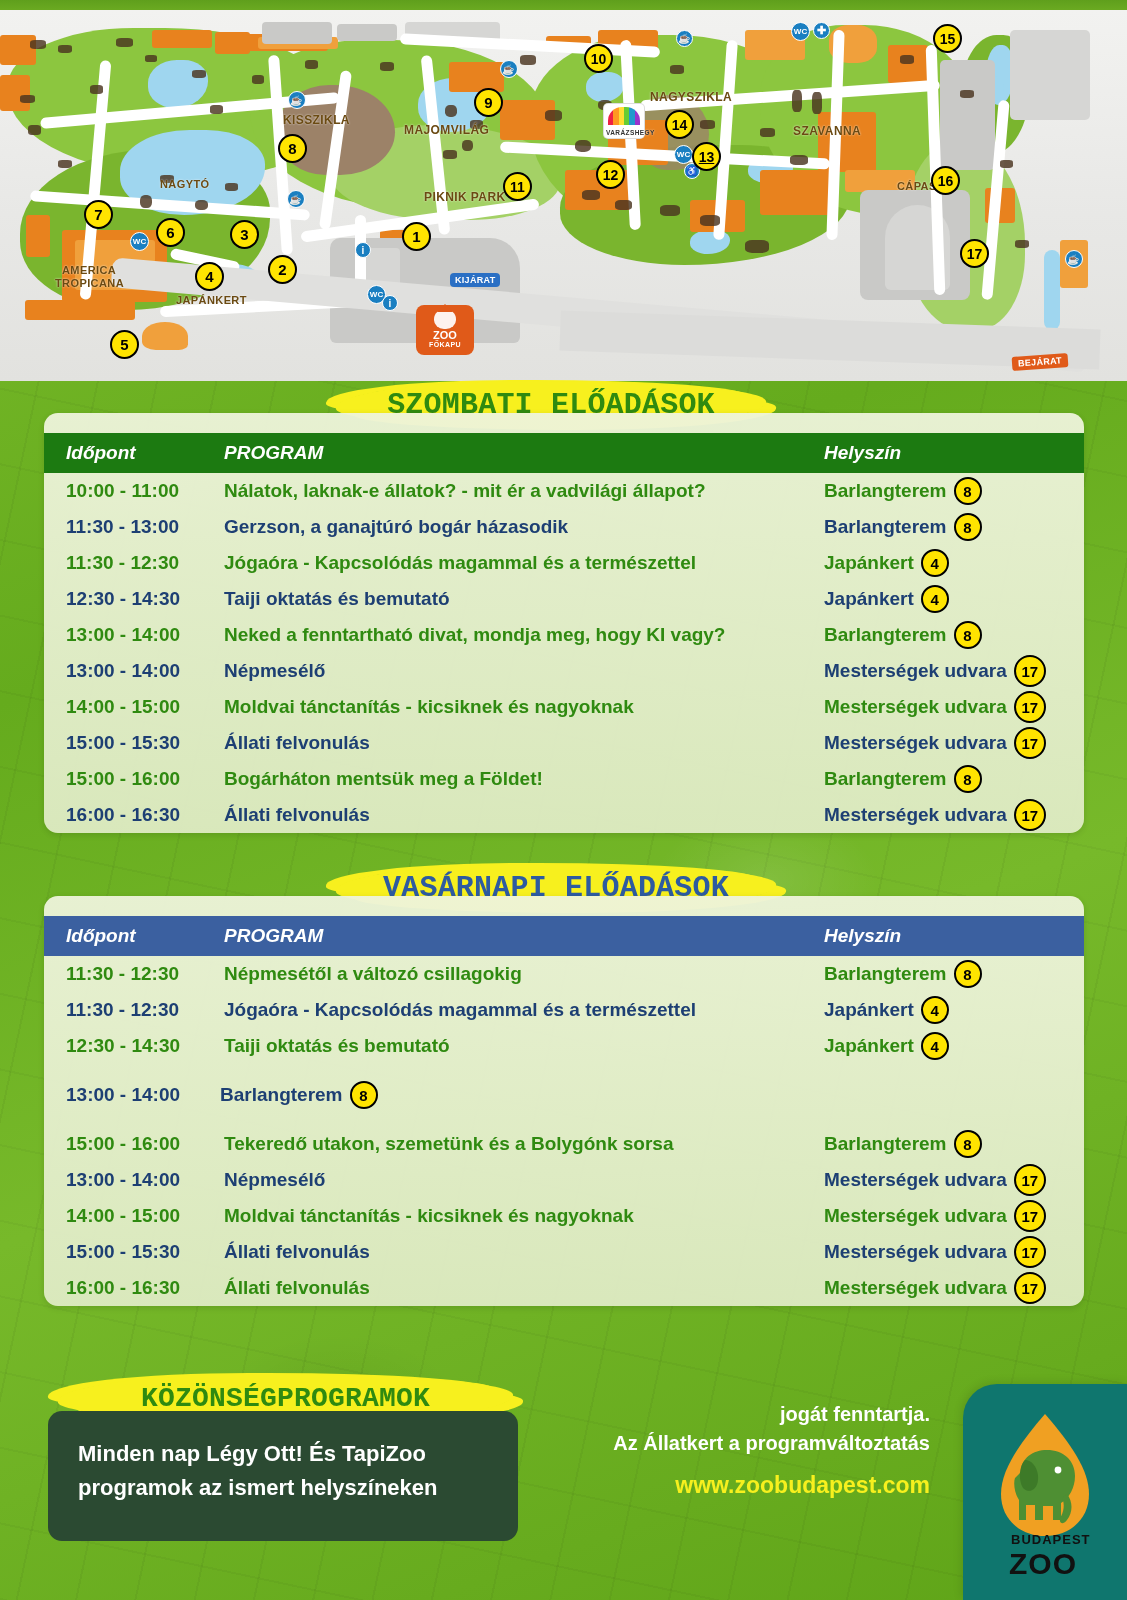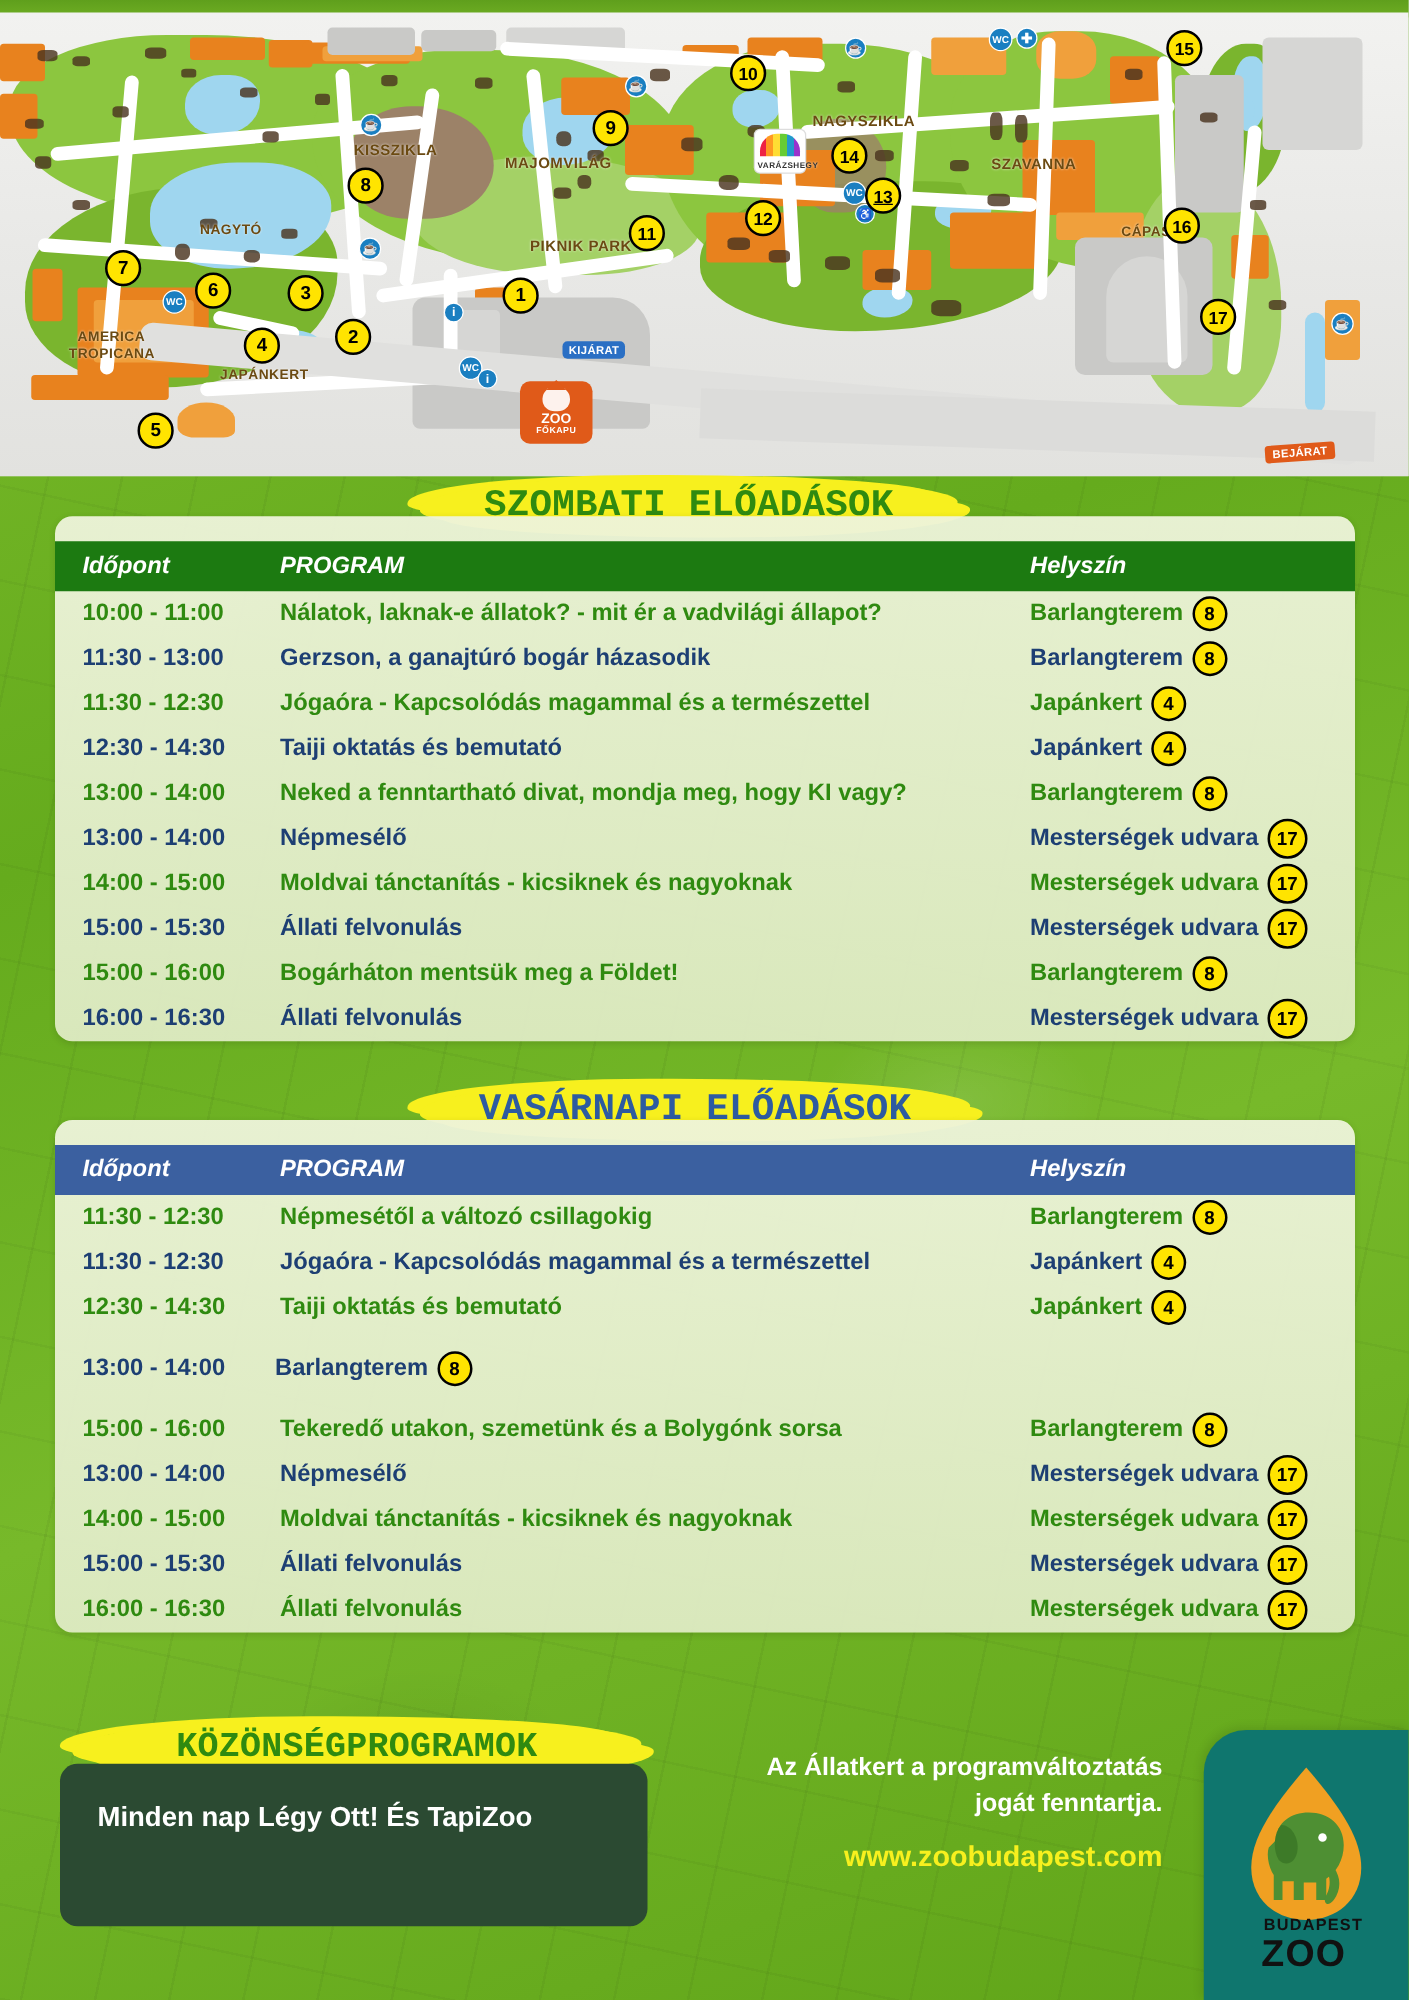--- a/index.html
+++ b/index.html
@@ -512,25 +512,26 @@
       </div>
     </div>
 </div>
 
 <div class="brush brush-koz" style="left:58px;top:1374px;width:455px;height:48px;">
   <span>KÖZÖNSÉGPROGRAMOK</span>
 </div>
 
 <div class="dark-box" style="left:48px;top:1411px;width:470px;height:130px;padding:26px 0 0 30px;box-sizing:border-box;">
   <div class="line">Minden nap Légy Ott! És TapiZoo</div>
+  <div class="line">programok az ismert helyszíneken</div>
 </div>
 
 <div class="foot-right" style="left:520px;top:1400px;width:410px;">
+  <div class="fr1">jogát fenntartja.</div>
   <div class="fr1">Az Állatkert a programváltoztatás</div>
-  <div class="fr1">jogát fenntartja.</div>
   <div class="url">www.zoobudapest.com</div>
 </div>
 
 <div class="logo-card" style="left:963px;top:1384px;width:164px;height:216px;">
   <svg width="164" height="216" viewBox="0 0 164 216">
 
     <path d="M82 30 C 108 60, 126 86, 126 110 C 126 136, 106 152, 82 152 C 58 152, 38 136, 38 110 C 38 86, 56 60, 82 30 Z" fill="#f0a022"></path>
 
     <path d="M58 88 C 58 74, 70 66, 84 66 C 100 66, 112 76, 112 92 C 112 104, 106 114, 98 119 L 98 136 L 90 136 L 90 122 L 80 122 L 80 136 L 72 136 L 72 121 L 63 121 L 63 136 L 56 136 L 56 116 C 52 110, 50 100, 52 94 Z" fill="#4e8f33"></path>
 

